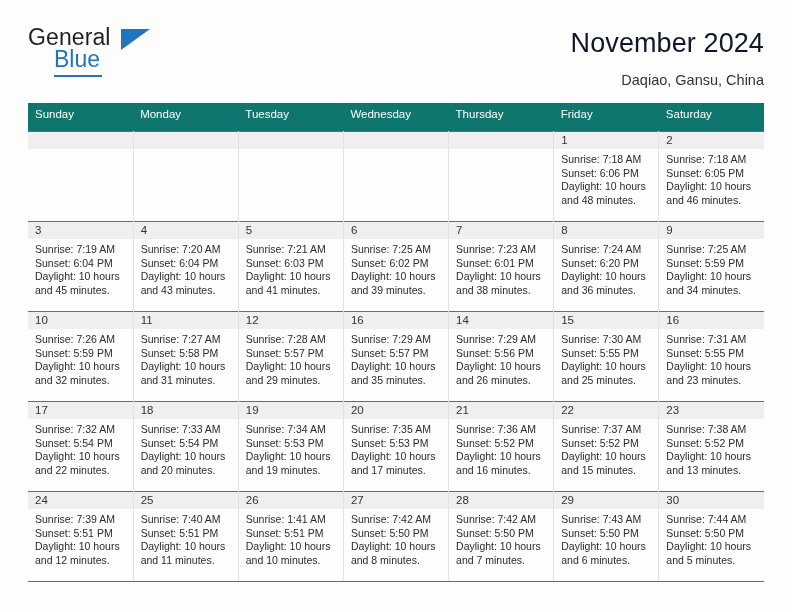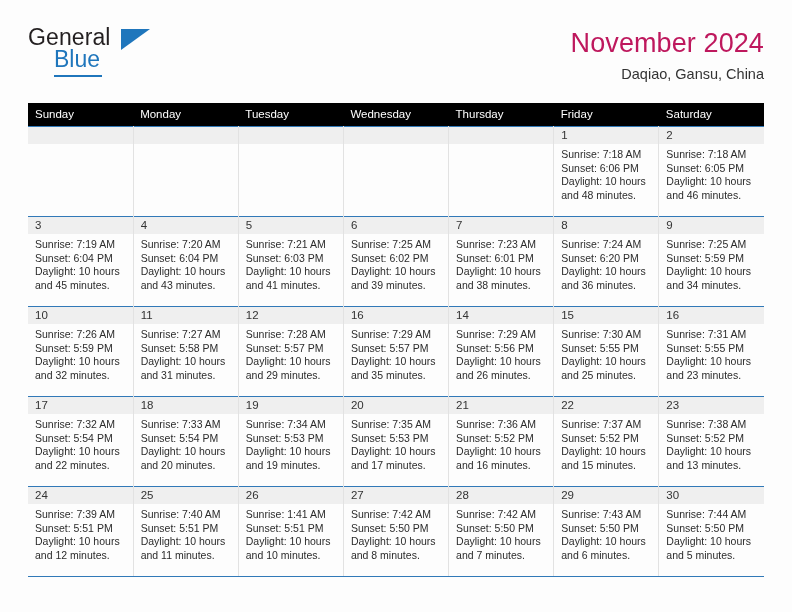--- a/index.html
+++ b/index.html
@@ -65,44 +65,44 @@
     background: #1f76bc;
   }
 
   .title-block {
     text-align: right;
     padding-top: 2px;
   }
   .cal-title {
     font-size: 27px;
     font-weight: normal;
-    color: #be185d;
+    color: #0f172a;
     letter-spacing: 0.1px;
     line-height: 1.15;
   }
   .cal-subtitle {
     font-size: 14.5px;
     color: #333;
-    margin-top: 7px;
+    margin-top: 13px;
   }
 
   
   .calendar {
     width: 736px;
     border-collapse: collapse;
     table-layout: fixed;
   }
 
   .calendar thead th {
-    background: #000000;
+    background: #0f766e;
     color: #ffffff;
     font-size: 11.5px;
     font-weight: normal;
     text-align: left;
-    padding: 5px 0 6px 7px;
+    padding: 5px 0 11px 7px;
     height: 22px;
   }
 
   .calendar tbody td {
     vertical-align: top;
     height: 90px;
     border-top: 1.6px solid #3179b8;
     border-right: 1px solid #e2e2e2;
     background: #fdfdfd;
     padding: 0;

